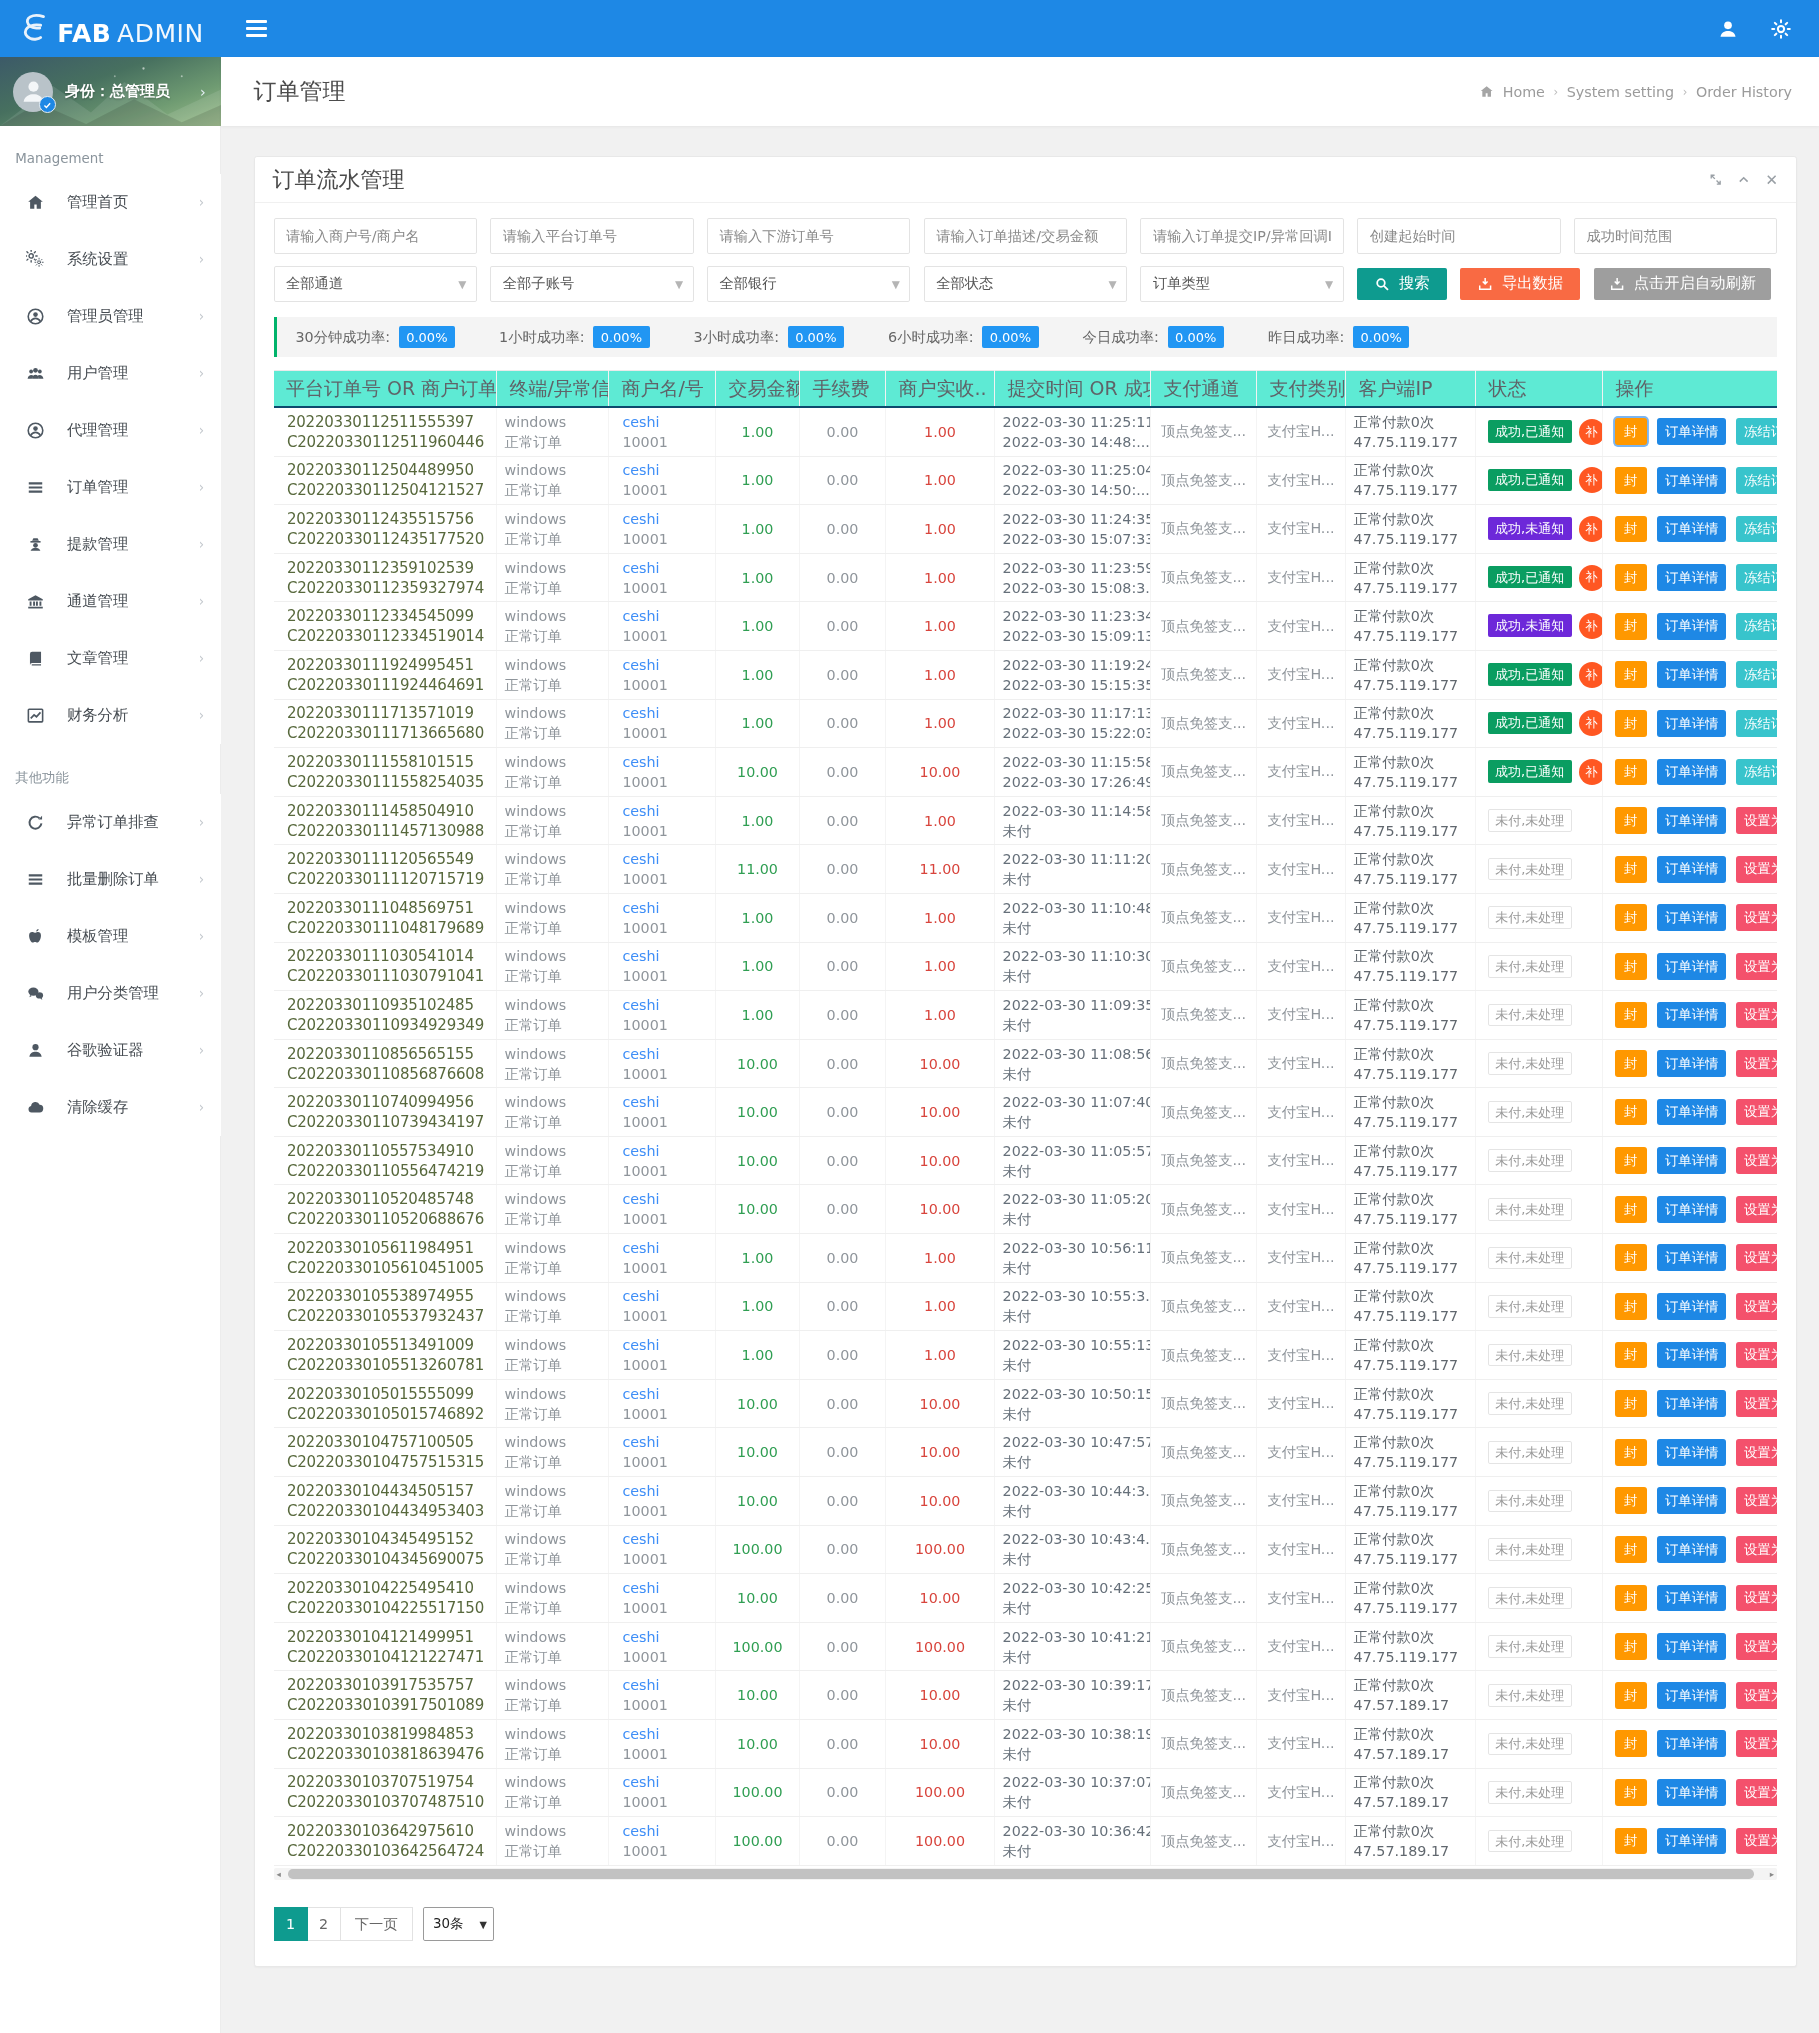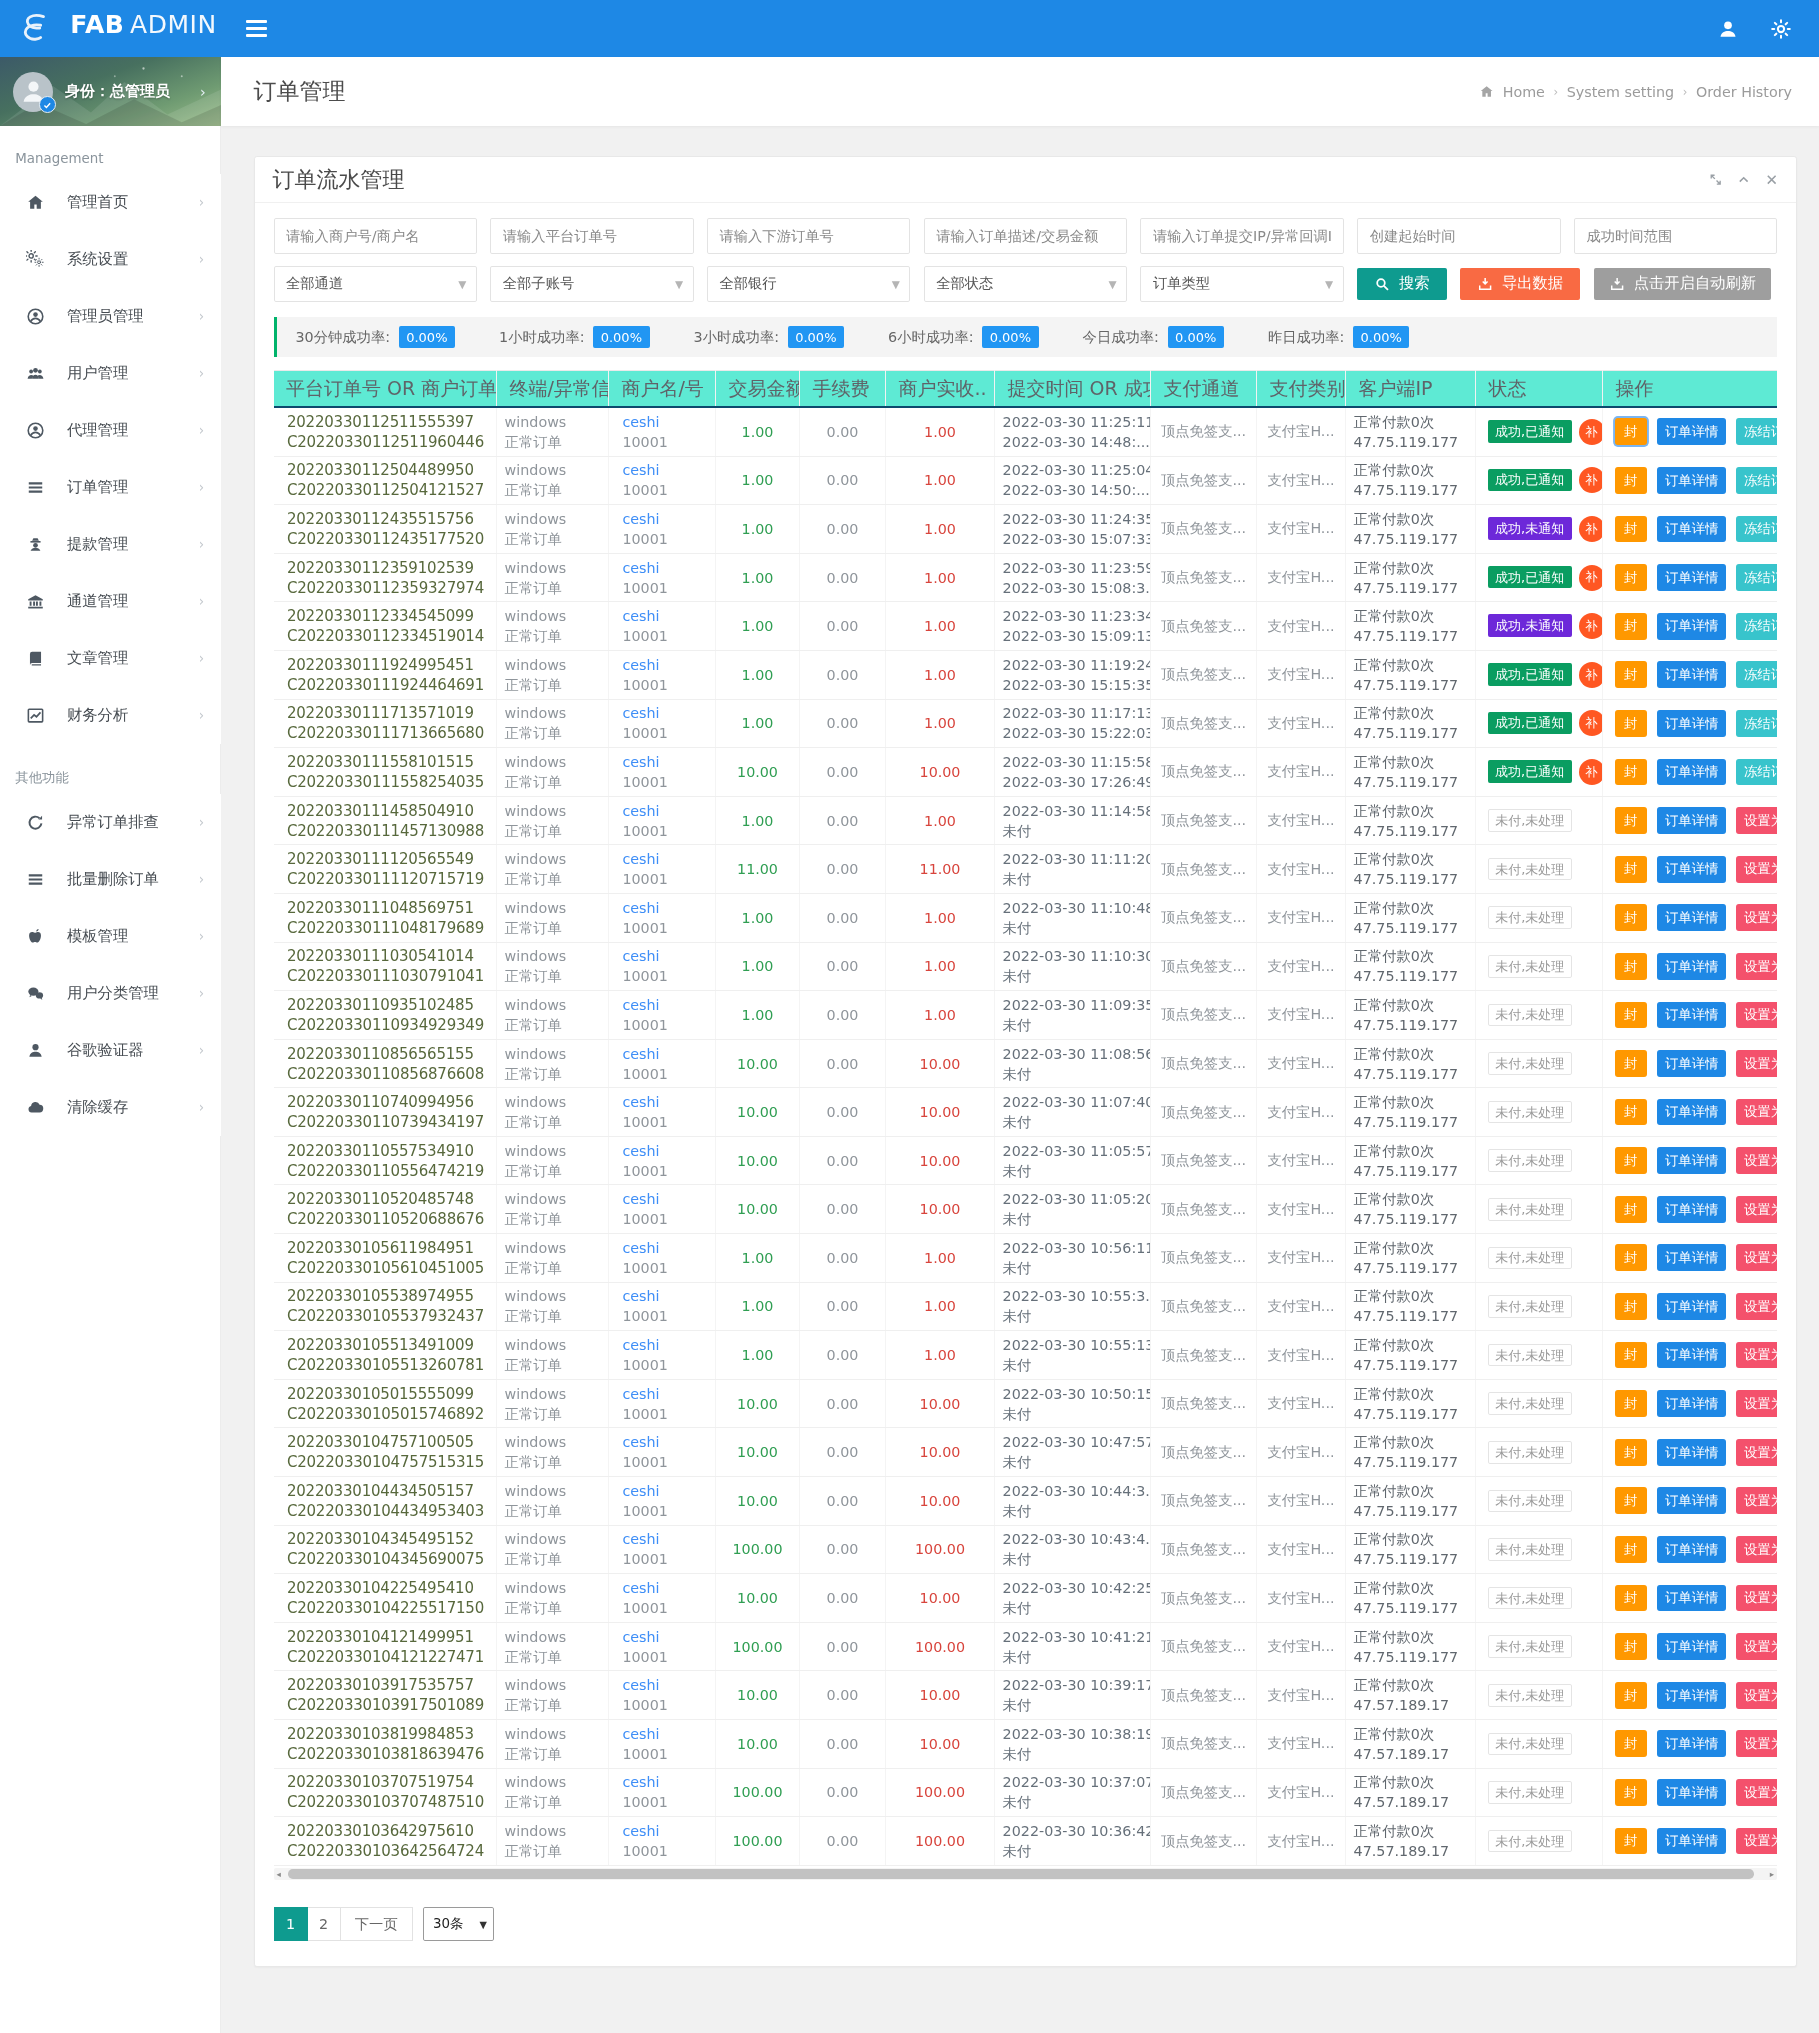--- a/index.html
+++ b/index.html
@@ -3,21 +3,21 @@
 <meta charset="utf-8">
 <style>
   html,body{margin:0;padding:0}
   body{width:1819px;height:2033px;overflow:hidden;background:#f1f1f1;
        font-family:"DejaVu Sans","Liberation Sans",sans-serif;position:relative;}
   *{box-sizing:border-box}
   svg.ic{display:inline-block;vertical-align:middle}
 
   
   .topbar{height:57px;background:#1E88E5;display:flex;align-items:center;color:#fff}
-  .logo{width:221px;flex:0 0 221px;display:flex;align-items:flex-start;gap:17px;padding-left:15.3px}
+  .logo{width:221px;flex:0 0 221px;display:flex;align-items:flex-end;gap:4px;padding-left:15.3px}
   .logo-glyph{width:38px;height:38px;color:#e9f2fb}
   .logo-text{font-size:25px;letter-spacing:0.5px;white-space:nowrap}
   .logo-text .b{font-weight:bold}
   .logo-text .l{font-weight:normal;opacity:.95;margin-left:5.7px}
   .hamburger{margin-left:25px;width:21px;cursor:pointer}
   .hamburger div{height:2.9px;background:#fff;margin:3.8px 0;border-radius:1px}
   .topbar-right{margin-left:auto;display:flex;align-items:center;gap:31px;padding-right:27px}
   .topbar-right svg{width:22px;height:22px;color:#fff;cursor:pointer}
 
   

